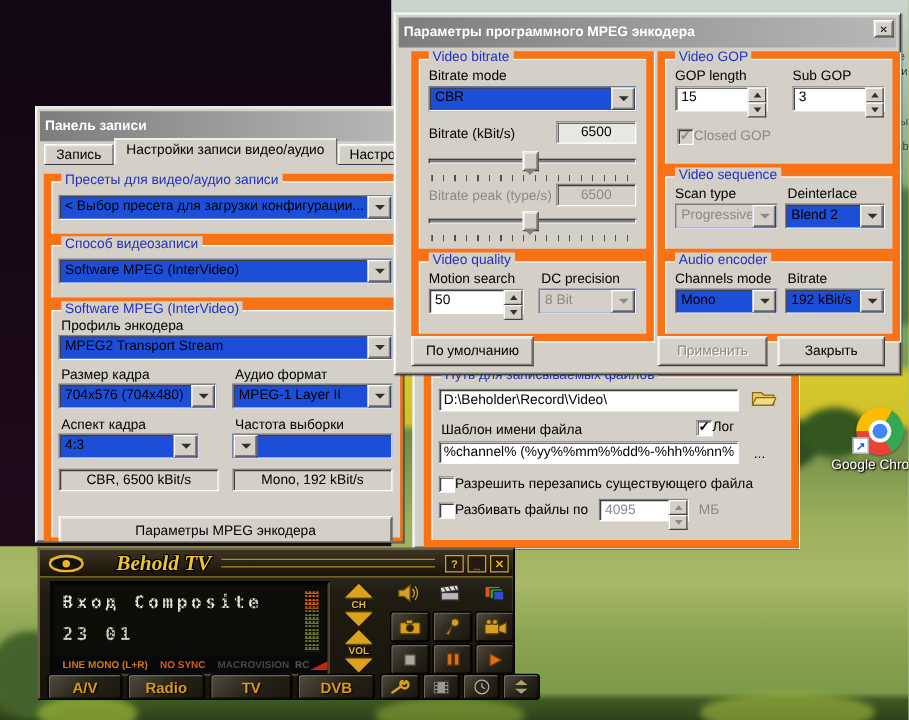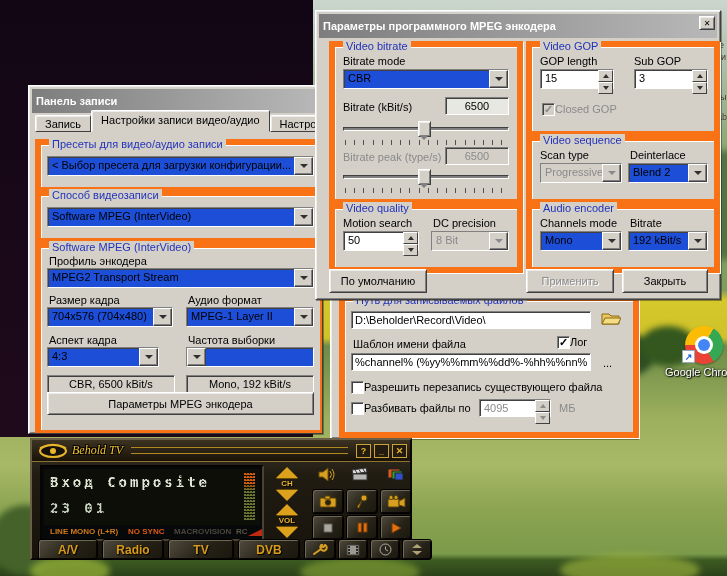--- a/index.html
+++ b/index.html
@@ -63,22 +63,22 @@
   .tabs{position:absolute;display:flex;align-items:flex-end}
   .tab{background:#d4d0c8;border:1px solid;border-color:#fff #404040 #d4d0c8 #fff;
     box-shadow:inset 1px 1px 0 #ececec;border-radius:2px 2px 0 0;padding:3px 9px 2px;white-space:nowrap}
   .tab.inactive{height:17px;box-sizing:border-box;padding-top:2px;border-bottom:1px solid #404040}
 
   
   .behold{position:absolute;background:linear-gradient(#3a3428,#211c12 30%,#17130b);
     border:2px solid;border-color:#6a5f46 #0a0805 #0a0805 #6a5f46;box-sizing:border-box}
   .bh-tbar{position:absolute;left:0;top:0;right:0;height:21px;
     background:linear-gradient(#3c3322,#1a1208);border-bottom:1px solid #8a7430;display:flex;align-items:center}
-  .bh-title{font-family:"Liberation Serif",serif;font-weight:normal;font-style:italic;font-size:12px;color:#f0c42e;
-    text-shadow:1px 1px 0 #000,-1px -1px 0 #000,1px -1px 0 #000,-1px 1px 0 #000;margin-left:4px}
+  .bh-title{font-family:"Liberation Serif",serif;font-weight:bold;font-style:italic;font-size:17px;color:#f0c42e;
+    text-shadow:1px 1px 0 #000,-1px -1px 0 #000,1px -1px 0 #000,-1px 1px 0 #000;margin-left:25px}
   .bh-lines{flex:1;height:5px;margin:0 8px;border-top:1px solid #b08a20;border-bottom:1px solid #b08a20}
   .bh-wbtn{width:13px;height:12px;margin-right:3px;background:#241c10;border:1px solid #caa23a;
     color:#e8b42a;font-size:9px;font-weight:bold;display:flex;align-items:center;justify-content:center;line-height:8px}
   .bh-display{position:absolute;background:#07080a;border:2px solid;border-color:#060504 #4a4232 #4a4232 #060504;box-sizing:border-box}
   .bh-screen{position:absolute;left:2px;top:2px;right:2px;height:56px;
     background:#0c0e07 radial-gradient(circle,#1d2212 22%,transparent 26%);background-size:3px 3px;overflow:hidden}
   .ledmask{position:absolute;inset:0;background-image:radial-gradient(circle,rgba(9,11,6,.8) 34%,transparent 42%);
     background-size:3px 3px;pointer-events:none}
   .led1{position:absolute;left:6px;top:5px;font-family:"DejaVu Sans Mono",monospace;font-weight:bold;
     font-size:14px;letter-spacing:3px;color:#e4ead9;white-space:nowrap}
@@ -199,21 +199,21 @@
             <div class="tri"></div>
           </div>
       </div>
       <div class="combo" style="left:145px;top:99px;width:128px">
         <div class="cb">
             <div class="tri"></div>
           </div>
       </div>
       <div class="vbox" style="left:6px;top:127px;width:128px;background:#d4d0c8">CBR, 6500 kBit/s</div>
       <div class="vbox" style="left:145px;top:127px;width:128px;background:#d4d0c8">Mono, 192 kBit/s</div>
-      <div class="btn" style="left:6px;top:144px;width:267px;height:23px">Параметры MPEG энкодера</div>
+      <div class="btn" style="left:6px;top:165px;width:267px;height:23px">Параметры MPEG энкодера</div>
     </div>
   </div>
 
   <div class="win" style="left:330px;top:250px;width:306px;height:187px">
     <div class="group" style="left:8px;top:44px;width:288px;height:131px">
       <span class="glegend">Путь для записываемых файлов</span>
       <input class="sunken abs" style="left: 6px; top: 10px; width: 240px; height: 18px; font: 11px &quot;Liberation Sans&quot;, sans-serif; padding: 0px 3px; box-sizing: border-box;" readonly="" value="D:\Beholder\Record\Video\">
       <div class="abs" style="left:256px;top:9px;width:22px;height:18px">
         <svg width="20" height="16" viewBox="0 0 20 16">
           <path d="M1 4 L8 4 L10 6 L18 6 L18 14 L1 14 Z" fill="#e8c860" stroke="#8a6a10"></path>

